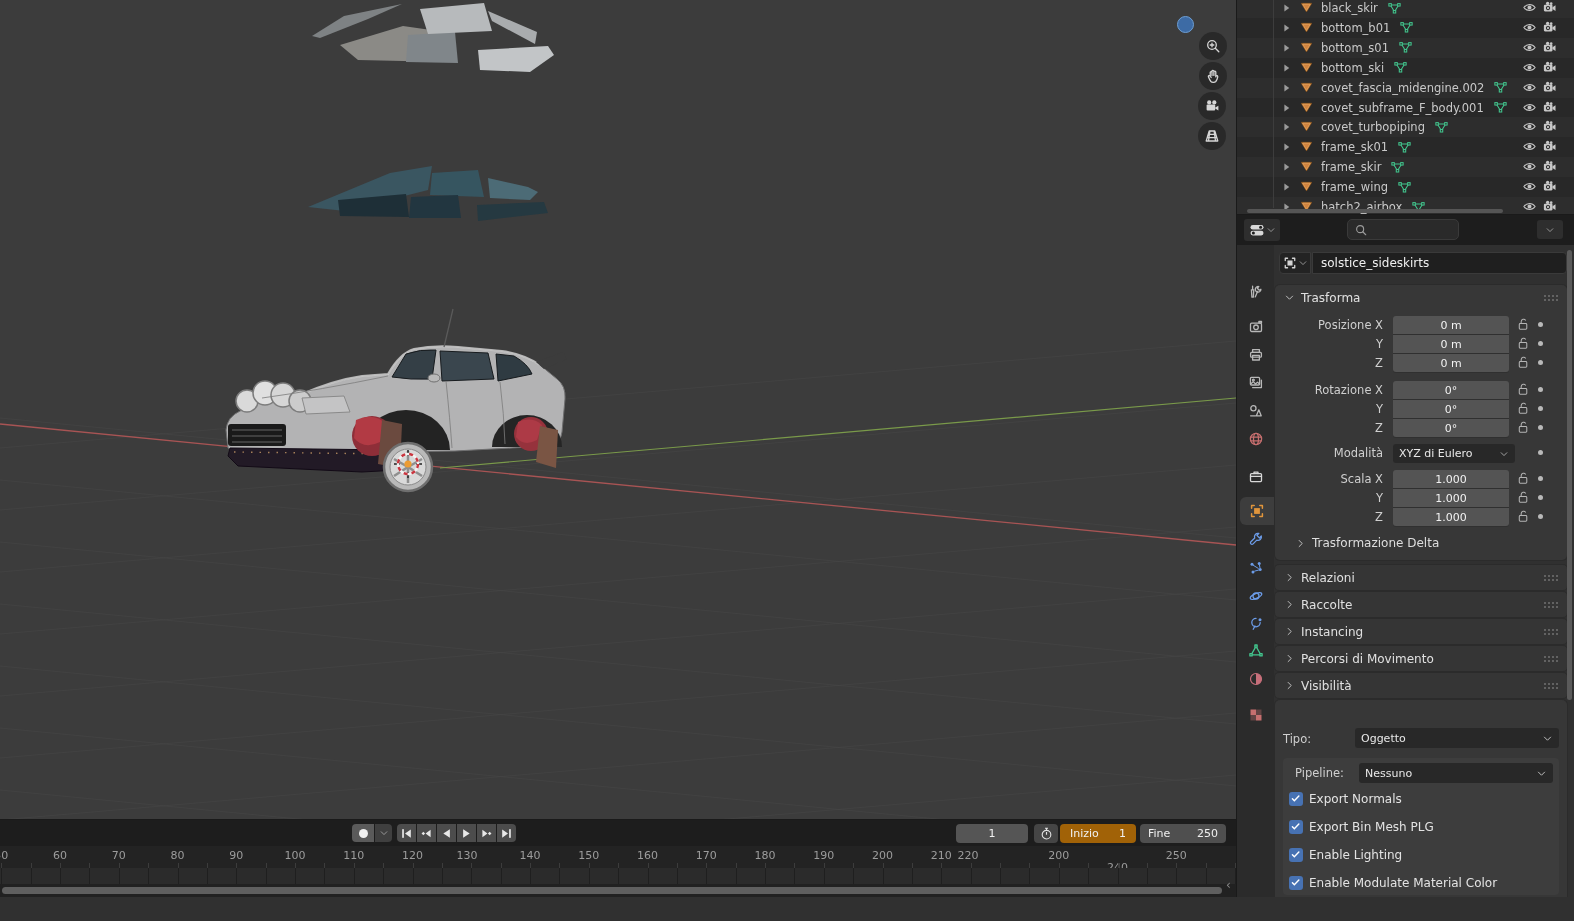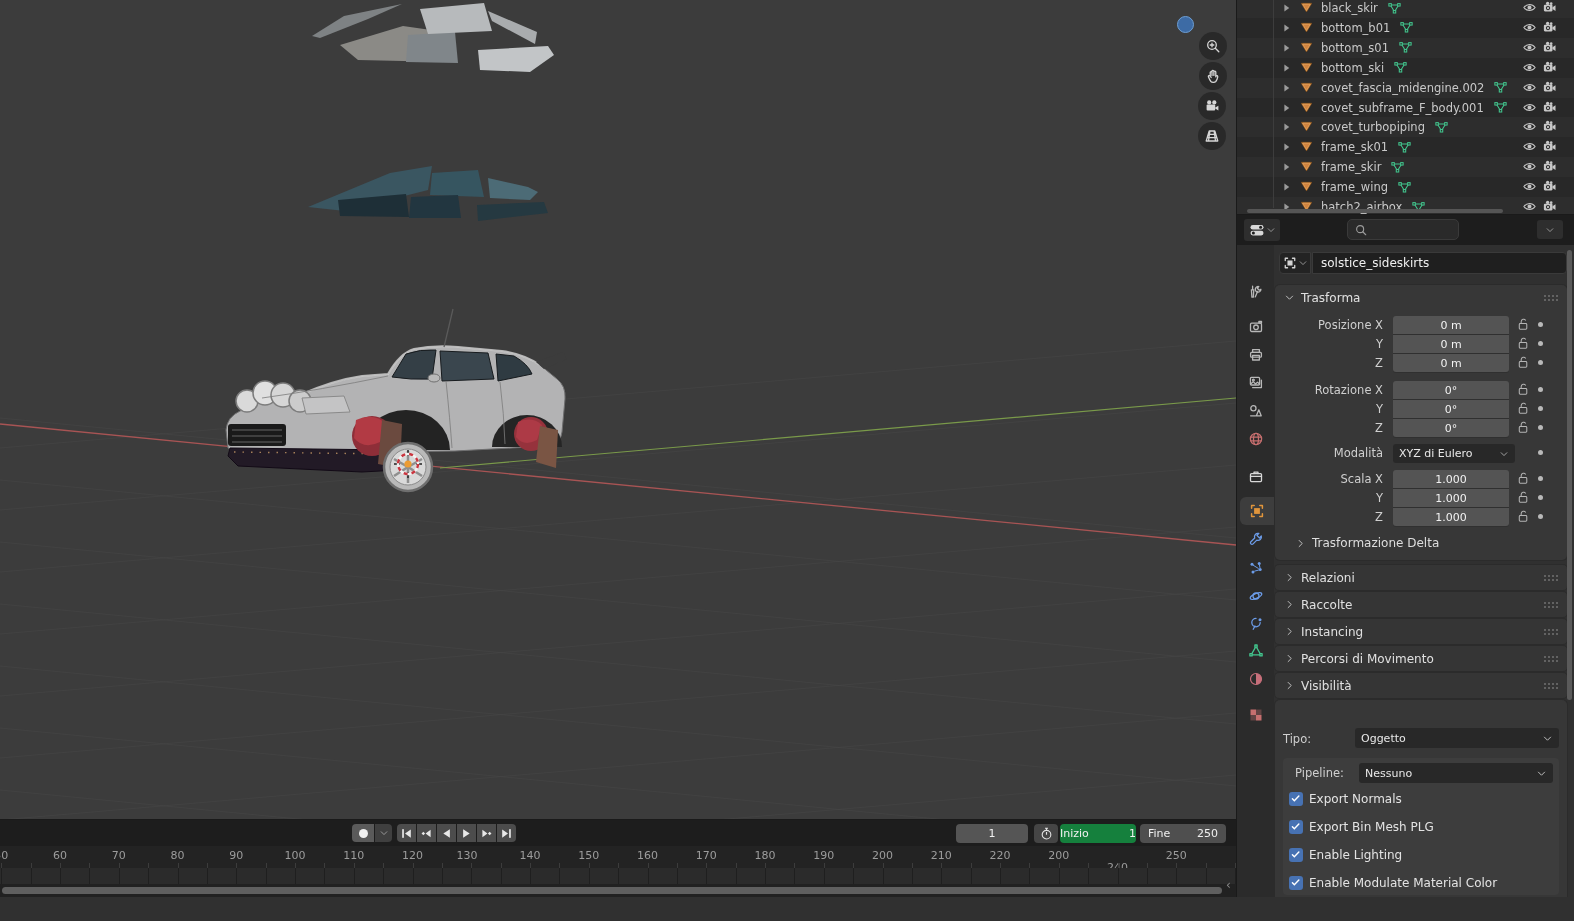--- a/index.html
+++ b/index.html
@@ -1227,21 +1227,21 @@
       <div class="tlfield" style="left:1034px;width:24px;justify-content:center;background:#454545;">
           <span id="ic-stopwatch">
             <svg width="15" height="15" viewBox="0 0 16 16" style="color:#e2e2e2;display:block">
               <g fill="none" stroke="#e2e2e2" stroke-width="1.2">
                 <circle cx="8" cy="9.2" r="4.6"></circle>
                 <path d="M8 9.2V6.4M6.4 2.4h3.2M8 2.4v1.8"></path>
               </g>
             </svg>
           </span>
         </div>
-      <div class="tlfield" style="left:1060px;width:76px;padding:0 0;background:#15803d;">
+      <div class="tlfield" style="left:1060px;width:76px;padding:0 10px;background:#a16207;">
         <span>Inizio</span>
         <span style="flex:1;"></span>
         <span>1</span>
       </div>
       <div class="tlfield" style="left:1140px;width:86px;padding:0 8px;background:#4f4f4f;">
         <span>Fine</span>
         <span style="flex:1;"></span>
         <span>250</span>
       </div>
     </div>
@@ -1256,21 +1256,21 @@
         <div class="rlabel" style="left: 412.5px;">120</div>
         <div class="rlabel" style="left: 467px;">130</div>
         <div class="rlabel" style="left: 530px;">140</div>
         <div class="rlabel" style="left: 588.75px;">150</div>
         <div class="rlabel" style="left: 647.5px;">160</div>
         <div class="rlabel" style="left: 706.25px;">170</div>
         <div class="rlabel" style="left: 765px;">180</div>
         <div class="rlabel" style="left: 823.75px;">190</div>
         <div class="rlabel" style="left: 882.5px;">200</div>
         <div class="rlabel" style="left: 941.25px;">210</div>
-        <div class="rlabel" style="left: 1000px;">220</div>
+        <div class="rlabel" style="left: 968px;">220</div>
         <div class="rlabel" style="left: 1058.75px;">200</div>
         <div class="rlabel" style="left: 1117.5px; margin-top: 12px;">240</div>
         <div class="rlabel" style="left: 1176.25px;">250</div>
         <div style="position: absolute; left: 1.25px; top: 17px; width: 1px; height: 5px; background: rgb(60, 60, 60);"></div>
         <div style="position: absolute; left: 30.625px; top: 17px; width: 1px; height: 5px; background: rgb(60, 60, 60);"></div>
         <div style="position: absolute; left: 60px; top: 17px; width: 1px; height: 5px; background: rgb(60, 60, 60);"></div>
         <div style="position: absolute; left: 89.375px; top: 17px; width: 1px; height: 5px; background: rgb(60, 60, 60);"></div>
         <div style="position: absolute; left: 118.75px; top: 17px; width: 1px; height: 5px; background: rgb(60, 60, 60);"></div>
         <div style="position: absolute; left: 148.125px; top: 17px; width: 1px; height: 5px; background: rgb(60, 60, 60);"></div>
         <div style="position: absolute; left: 177.5px; top: 17px; width: 1px; height: 5px; background: rgb(60, 60, 60);"></div>

